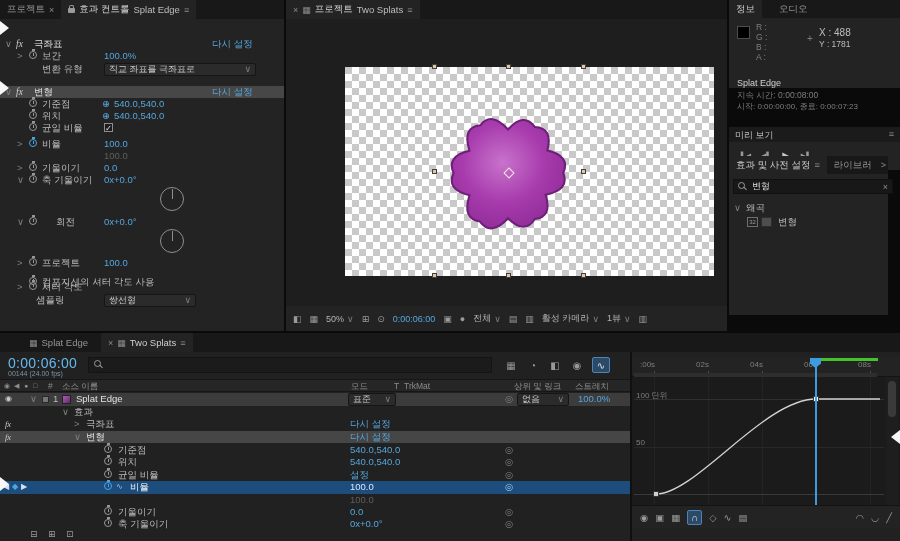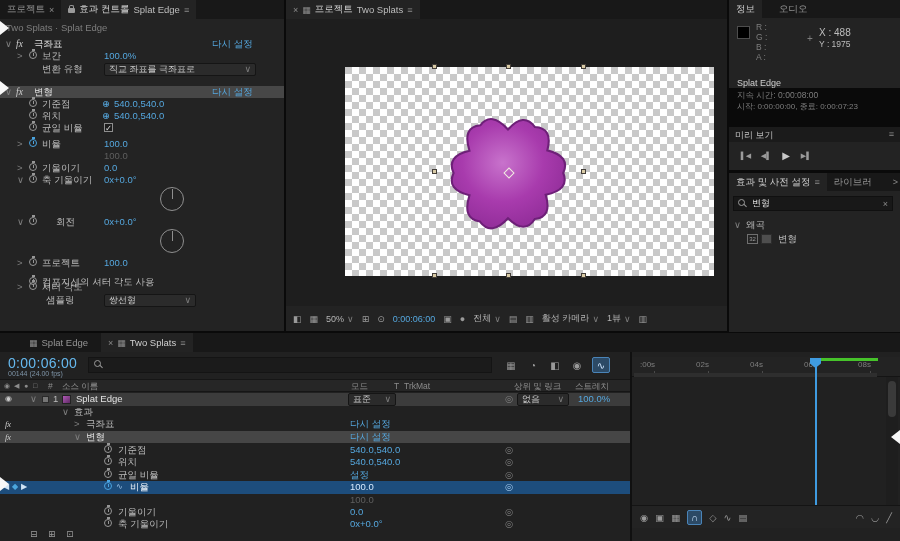--- a/index.html
+++ b/index.html
@@ -51,23 +51,20 @@
         <span class="mi">×</span>
       </div>
       <div class="tab active">
         <span class="lockic"></span>
         <span>효과 컨트롤</span>
         <span class="txt">Splat Edge</span>
         <span class="mi">≡</span>
       </div>
     </div>
 
-    <div class="row" style="top:22px">
-      <span class="at dim" style="left:6px">Two Splats · Splat Edge</span>
-    </div>
 
     <div class="row" style="top:38px">
       <span class="at dim" style="left:5px">∨</span>
       <span class="at fxb" style="left:16px">fx</span>
       <span class="at wht" style="left:34px">극좌표</span>
       <span class="at blue" style="left:212px">다시 설정</span>
     </div>
     <div class="row" style="top:50px">
       <span class="at dim" style="left:17px">&gt;</span>
       <span class="sw" style="left:29px"></span>
@@ -145,21 +142,21 @@
     <div class="row" style="top:276px">
       <span class="sw" style="left:29px"></span>
       <span class="at txt" style="left:42px">컴포지션의 셔터 각도 사용</span>
     </div>
     <div class="row" style="top:281px">
       <span class="at dim" style="left:17px">&gt;</span>
       <span class="sw" style="left:29px"></span>
       <span class="at txt" style="left:42px">셔터 각도</span>
     </div>
     <div class="row" style="top:294px;height:15px">
-      <span class="at txt" style="left:46px">샘플링</span>
+      <span class="at txt" style="left:36px">샘플링</span>
       <span class="dd" style="left:104px;width:92px">
         <span>쌍선형</span>
         <span class="dim">∨</span>
       </span>
     </div>
   </div>
 
   <div class="panel" style="left:286px;top:0;width:441px;height:331px">
     <div class="tabbar">
       <div class="tab active">
@@ -238,38 +235,38 @@
         <span>오디오</span>
       </div>
     </div>
     <span class="abs" style="left:8px;top:26px;width:13px;height:13px;background:#000;border:1px solid #4d4d4d"></span>
     <span class="abs dim" style="left:27px;top:22px;font-size:8.5px">R :</span>
     <span class="abs dim" style="left:27px;top:32px;font-size:8.5px">G :</span>
     <span class="abs dim" style="left:27px;top:42px;font-size:8.5px">B :</span>
     <span class="abs dim" style="left:27px;top:52px;font-size:8.5px">A :</span>
     <span class="abs dim" style="left:78px;top:33px;font-size:10px">+</span>
     <span class="abs txt" style="left:90px;top:27px;font-size:10px">X : 488</span>
-    <span class="abs txt" style="left:90px;top:39px;font-size:8.5px">Y : 1975</span>
+    <span class="abs txt" style="left:90px;top:39px;font-size:8.5px">Y : 1781</span>
     <span class="abs" style="left:8px;top:78px;font-size:9px;color:#cfcfcf">Splat Edge</span>
     <span class="abs dim" style="left:8px;top:90px;font-size:8.5px">지속 시간: 0:00:08:00</span>
     <span class="abs dim" style="left:8px;top:101px;font-size:8px">시작: 0:00:00:00, 종료: 0:00:07:23</span>
   </div>
 
   <div class="panel" style="left:729px;top:127px;width:171px;height:43px">
     <div class="abs" style="left:0;top:0;right:0;height:15px;background:#1b1b1b">
       <span class="abs" style="left:6px;top:2px;font-size:9px;color:#c4c4c4">미리 보기</span>
       <span class="abs mi" style="right:6px;top:2px">≡</span>
     </div>
     <span class="ibtn abs" style="left:8px;top:20px;width:18px;height:17px;font-size:7px">▌◀</span>
     <span class="ibtn abs" style="left:28px;top:20px;width:18px;height:17px;font-size:7px">◀▌</span>
     <span class="ibtn abs" style="left:48px;top:19px;width:18px;height:18px;font-size:10px;color:#c8c8c8">▶</span>
     <span class="ibtn abs" style="left:68px;top:20px;width:18px;height:17px;font-size:7px">▶▌</span>
   </div>
 
-  <div class="panel" style="left:729px;top:173px;width:171px;height:159px">
+  <div class="panel" style="left:729px;top:156px;width:159px;height:159px">
     <div class="tabbar" style="height:18px">
       <div class="tab active" style="max-width:118px;overflow:hidden">
         <span>효과 및 사전 설정</span>
         <span class="mi">≡</span>
       </div>
       <div class="tab" style="max-width:44px;overflow:hidden">
         <span>라이브러리</span>
       </div>
       <span class="mi" style="position:absolute;right:2px;top:4px">&gt;</span>
     </div>
@@ -422,20 +419,37 @@
       <span class="abs dim" style="left:226px;top:3px;font-size:8px">08s</span>
       <span class="abs" style="left:22px;top:14px;width:1px;height:6px;background:#4a4a4a"></span>
       <span class="abs" style="left:76px;top:14px;width:1px;height:6px;background:#4a4a4a"></span>
       <span class="abs" style="left:130px;top:14px;width:1px;height:6px;background:#4a4a4a"></span>
       <span class="abs" style="left:184px;top:14px;width:1px;height:6px;background:#4a4a4a"></span>
       <span class="abs" style="left:238px;top:14px;width:1px;height:6px;background:#4a4a4a"></span>
     </div>
     <div class="abs" style="left:634px;top:40px;width:243px;height:4px;background:#2e2e2e"></div>
     <div class="abs" style="left:815px;top:25px;width:63px;height:3px;background:#46c32a"></div>
 
+    <div class="abs" style="left:632px;top:44px;width:268px;height:128px;background:#1b1b1b;overflow:hidden">
+      <span class="abs" style="left:22px;top:0;width:1px;height:128px;background:#232323"></span>
+      <span class="abs" style="left:76px;top:0;width:1px;height:128px;background:#232323"></span>
+      <span class="abs" style="left:130px;top:0;width:1px;height:128px;background:#232323"></span>
+      <span class="abs" style="left:184px;top:0;width:1px;height:128px;background:#232323"></span>
+      <span class="abs" style="left:238px;top:0;width:1px;height:128px;background:#232323"></span>
+      <span class="abs" style="left:2px;top:22px;width:250px;height:1px;background:#303030"></span>
+      <span class="abs" style="left:2px;top:70px;width:250px;height:1px;background:#282828"></span>
+      <span class="abs" style="left:2px;top:117px;width:250px;height:1px;background:#3a3a3a"></span>
+      <span class="abs dim" style="left:4px;top:13px;font-size:8px">100 단위</span>
+      <span class="abs dim" style="left:4px;top:61px;font-size:8px">50</span>
+      <svg width="268" height="128" style="position:absolute;left:0;top:0">
+        <path d="M24,117 C64,117 132,22 184,22 L248,22" fill="none" stroke="#d2d2d2" stroke-width="1.3"></path>
+        <rect x="21.5" y="114.5" width="5" height="5" fill="#cfcfcf" stroke="#333"></rect>
+        <rect x="181.5" y="19.5" width="5" height="5" fill="#ffffff" stroke="#333"></rect>
+      </svg>
+    </div>
 
     <div class="abs" style="left:810px;top:25px;width:11px;height:10px;background:#3f9be0;clip-path:polygon(0 0,100% 0,100% 55%,50% 100%,0 55%)"></div>
     <div class="abs" style="left:815px;top:33px;width:1.5px;height:139px;background:#3f9be0"></div>
 
     <div class="abs" style="left:886px;top:44px;width:12px;height:128px;background:#1e1e1e">
       <div class="abs" style="left:2px;top:4px;width:8px;height:36px;background:#3a3a3a;border-radius:4px"></div>
     </div>
 
     <div class="abs flexbar" style="left:632px;top:172px;width:268px;height:23px;background:#232323;border-top:1px solid #141414;gap:7px;padding:0 8px;font-size:9.5px;color:#9a9a9a">
       <span class="ibtn">◉</span>

